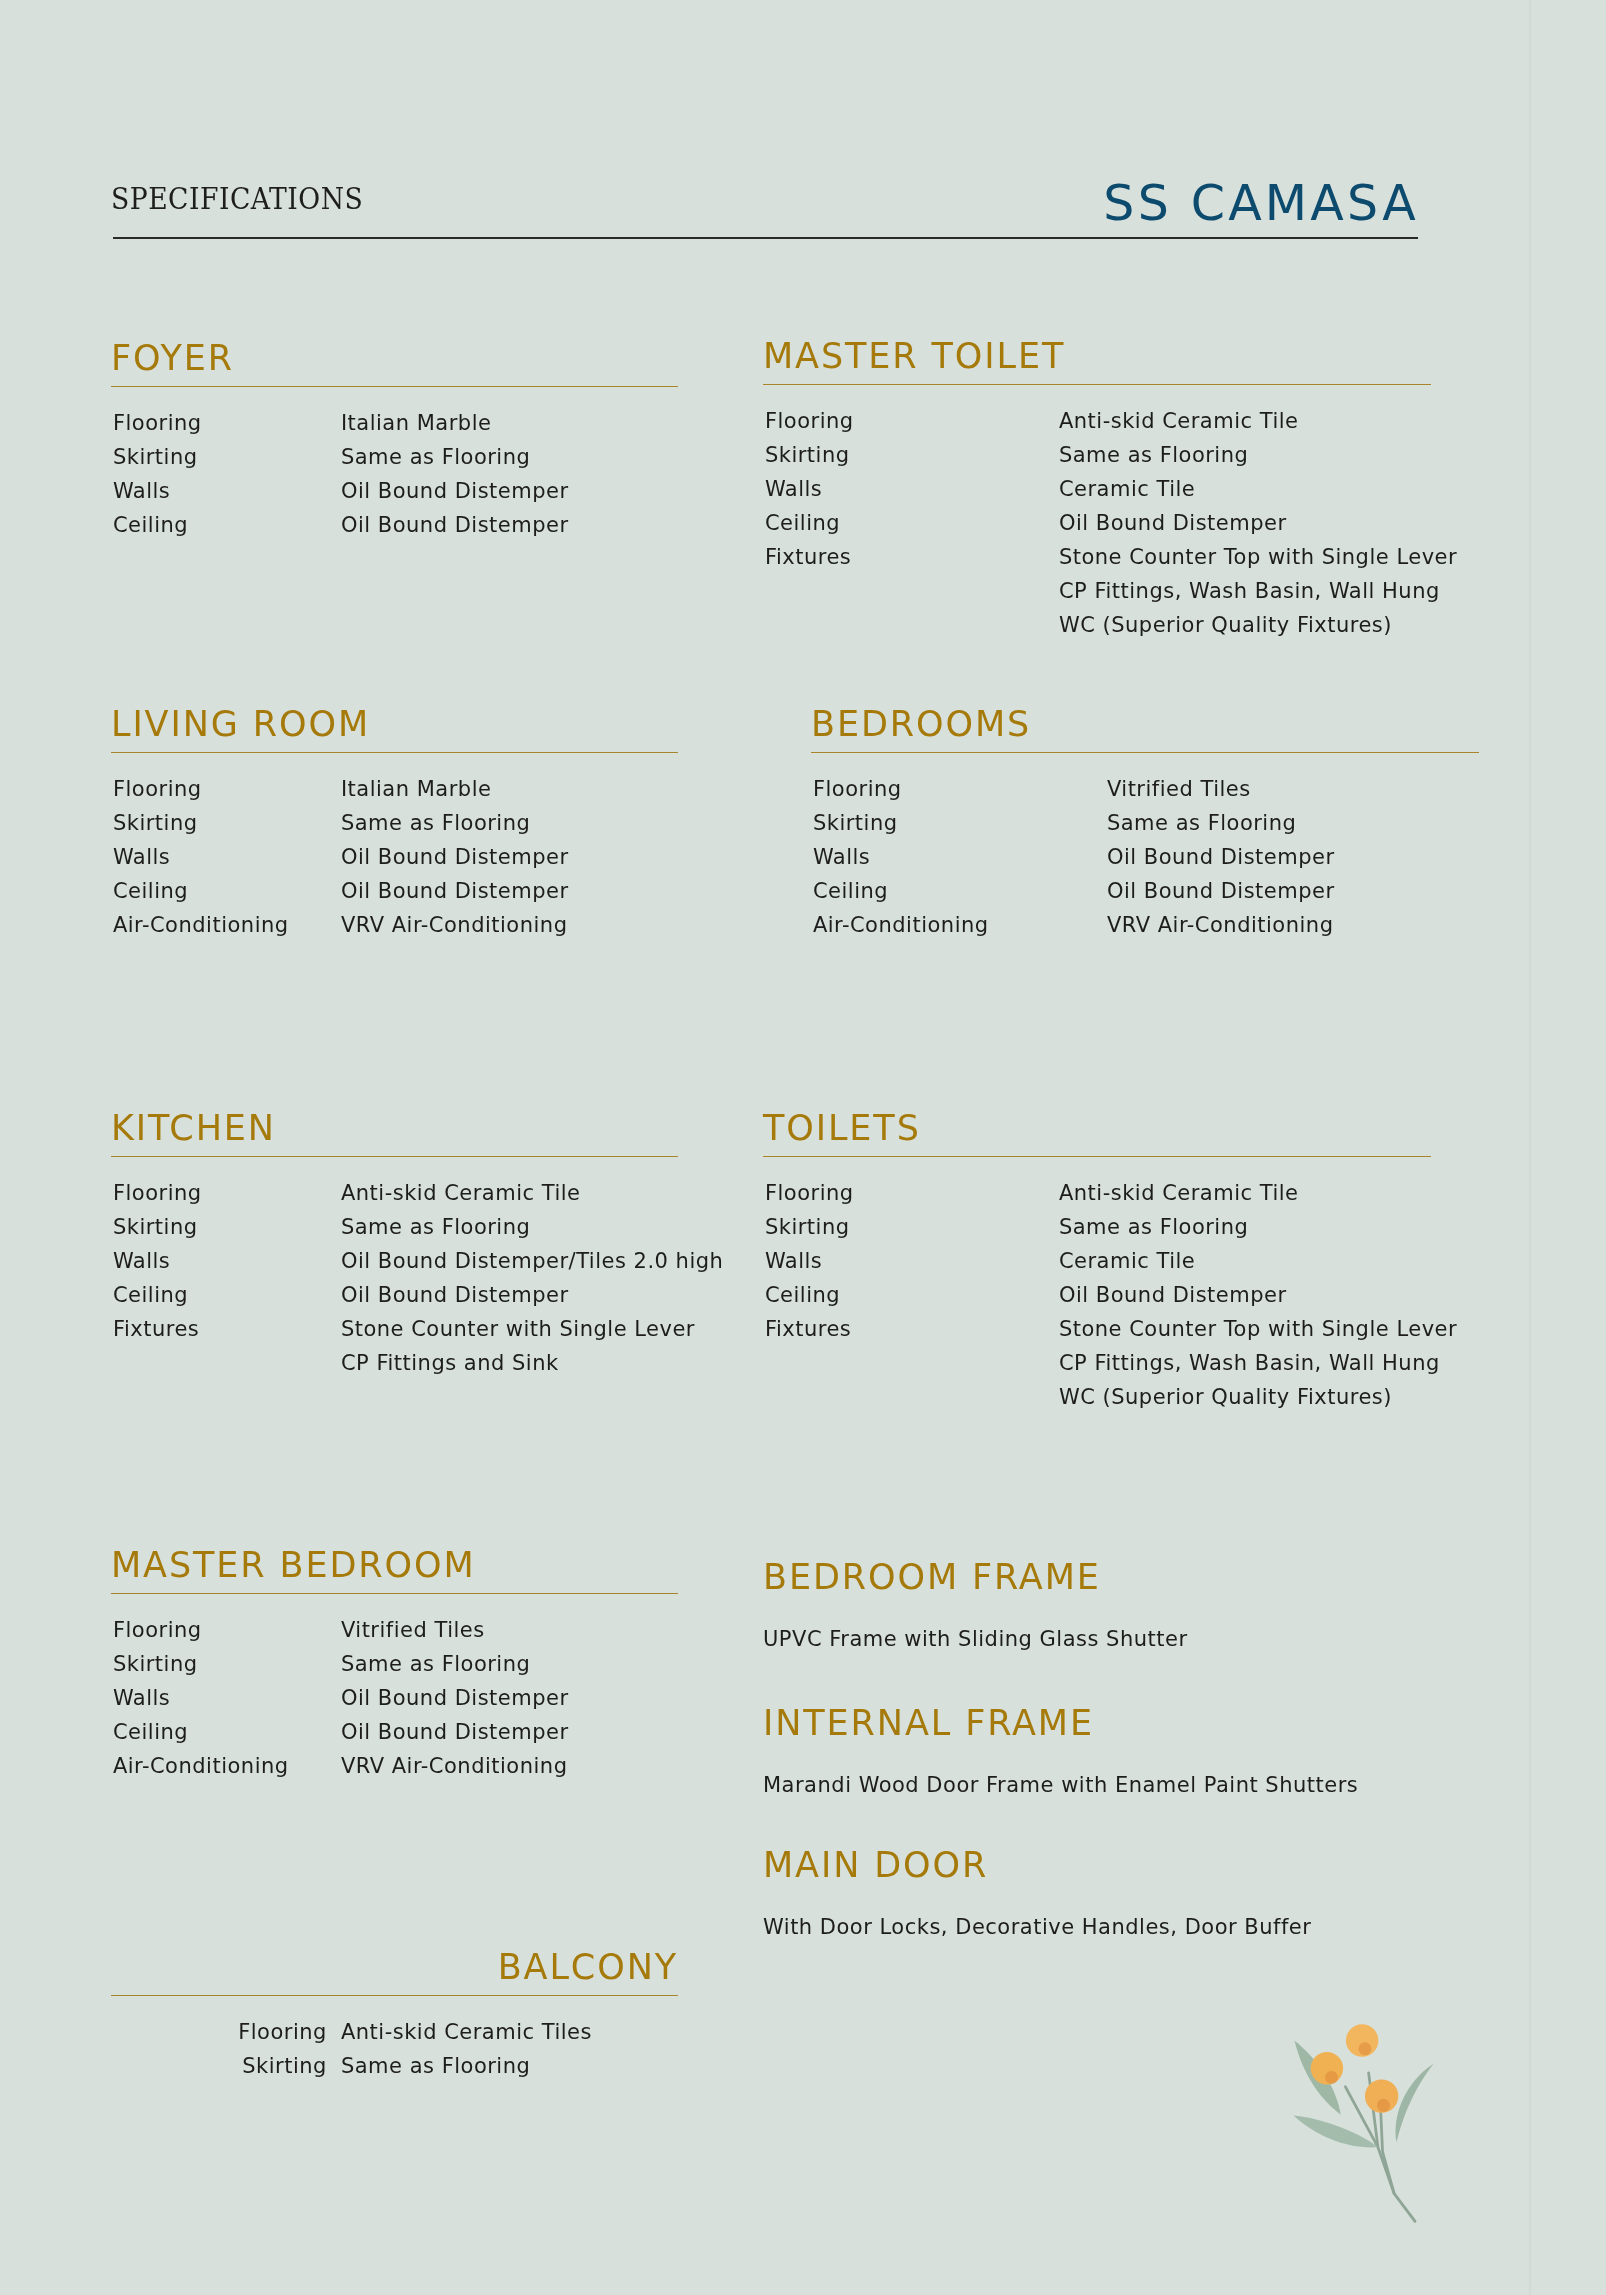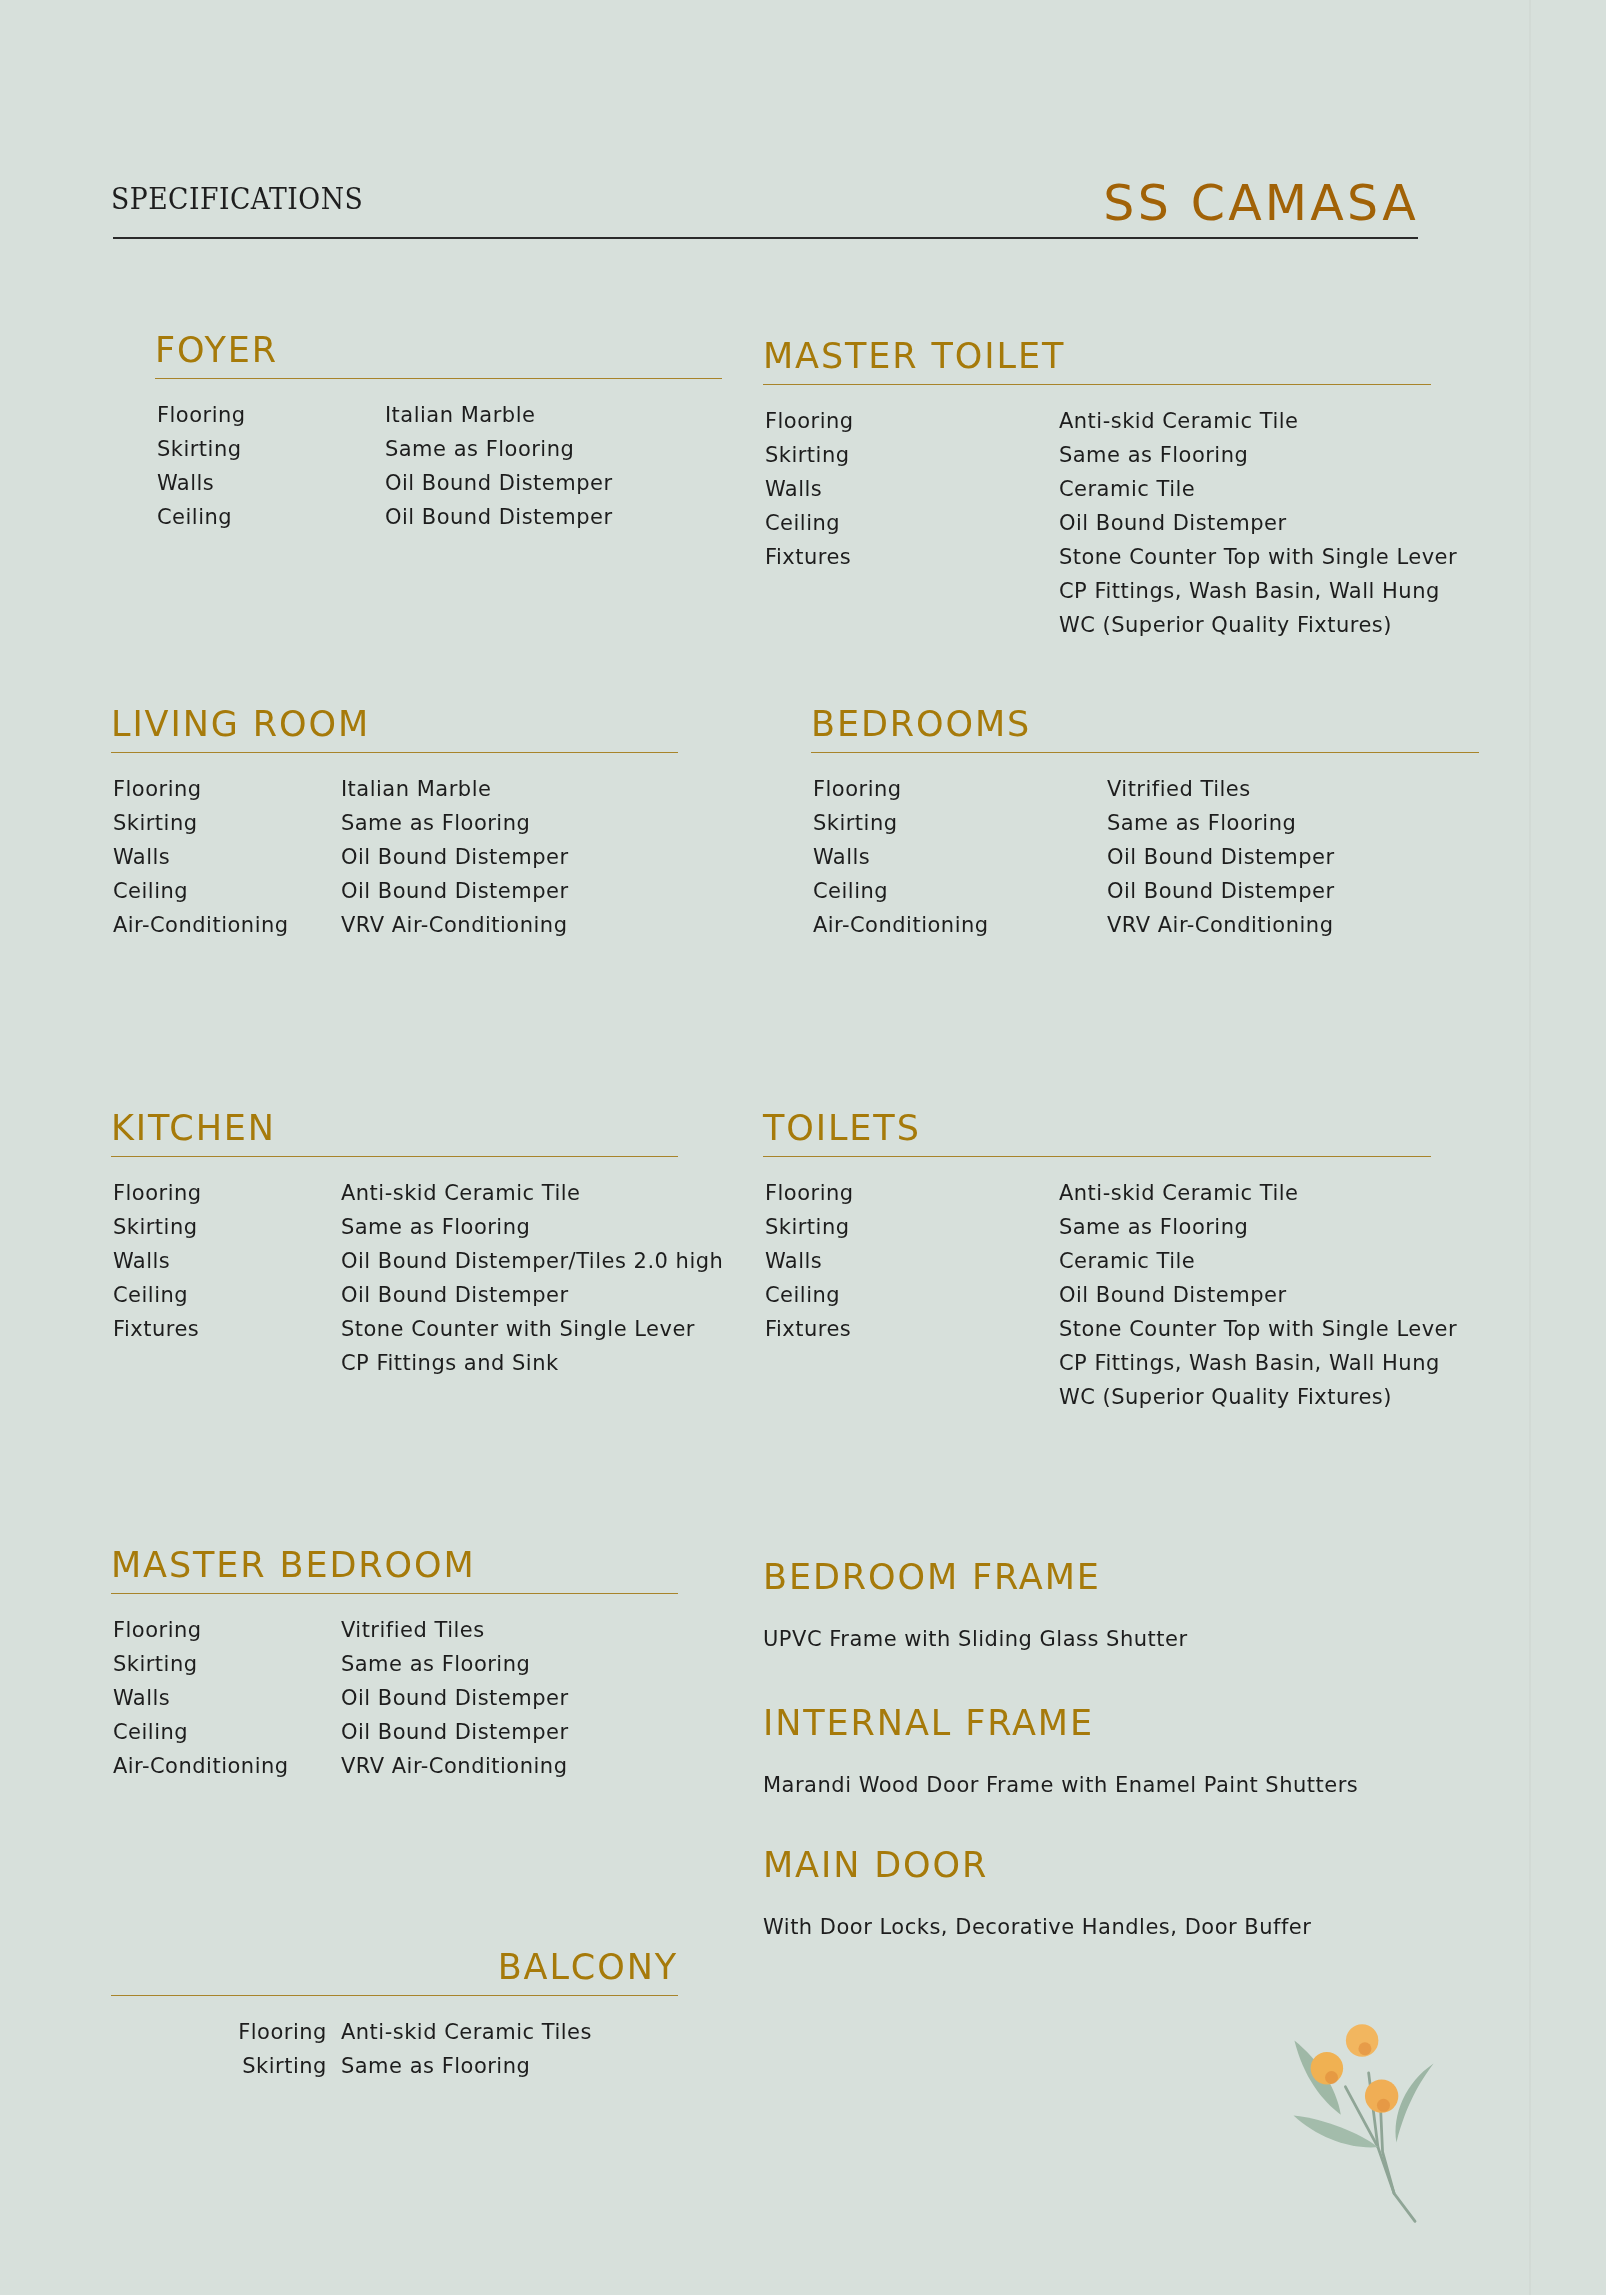--- a/index.html
+++ b/index.html
@@ -9,21 +9,21 @@
     font-family:"DejaVu Sans", sans-serif;
   }
   .fold { position:absolute; left:1529px; top:0; width:1.9px; height:2295px; background:#d2dad5; }
   .doc-title {
     position:absolute; left:111px; top:182px;
     font-family:"DejaVu Serif", serif; font-size:29px; color:#1e1e1e; letter-spacing:0.5px;
     transform:scaleX(0.92); transform-origin:left;
   }
   .brand {
     position:absolute; right:187px; top:175px;
-    font-family:"DejaVu Sans", sans-serif; font-size:49px; color:#a16207; letter-spacing:3.2px; font-weight:500;
+    font-family:"DejaVu Sans", sans-serif; font-size:49px; color:#0c4a6e; letter-spacing:3.2px; font-weight:500;
   }
   .top-rule { position:absolute; left:113px; top:237px; width:1305px; height:1.9px; background:#2a2a2a; }
 
   .section { position:absolute; }
   .section .heading {
     font-family:"DejaVu Sans", sans-serif; font-size:35px; color:#a67a0a; letter-spacing:1.9px;
     line-height:42px; white-space:nowrap;
   }
   .section .rule { height:1.9px; background:#a8842a; margin-top:6.5px; }
   .section .rows { margin-top:18.5px; position:relative; }
@@ -41,21 +41,21 @@
 </style>
 </head>
 <body>
 
 <div class="fold"></div>
 
 <div class="doc-title">SPECIFICATIONS</div>
 <div class="brand">SS CAMASA</div>
 <div class="top-rule"></div>
 
-<div class="section left" style="top:329px;margin-left:44px;">
+<div class="section left" style="top:337px;">
   <div class="heading">FOYER</div>
   <div class="rule"></div>
   <div class="rows">
       <div class="row">
         <span class="label">Flooring</span>
         <span class="value">Italian Marble</span>
       </div>
       <div class="row">
         <span class="label">Skirting</span>
         <span class="value">Same as Flooring</span>

